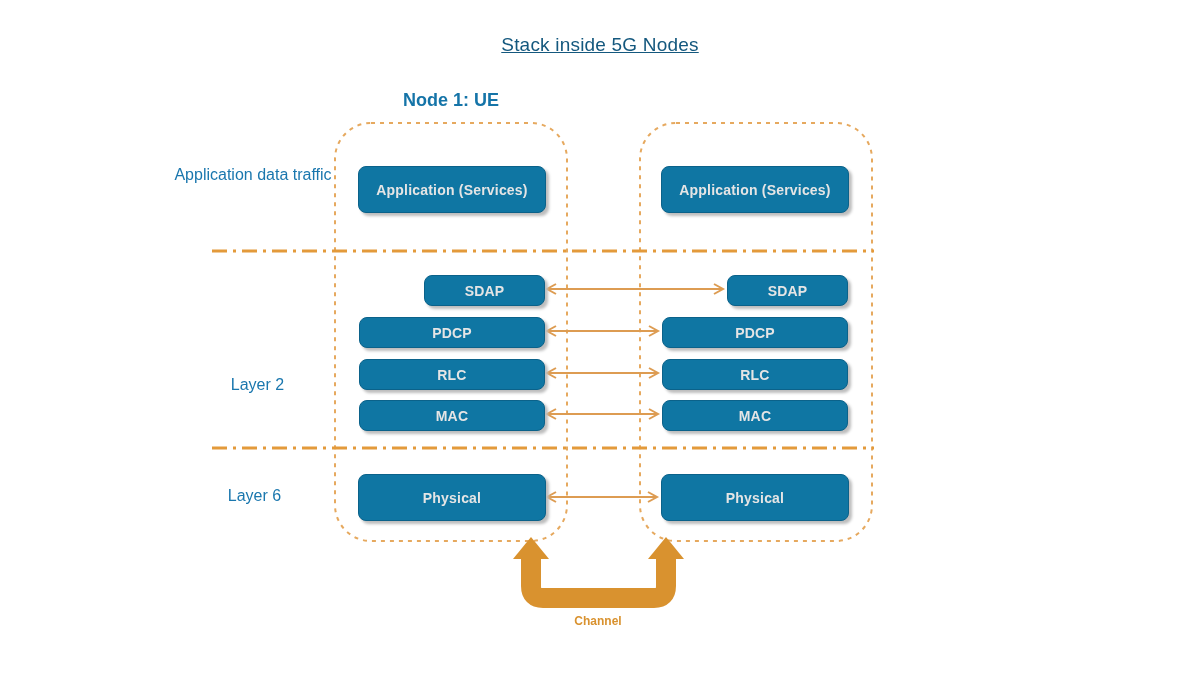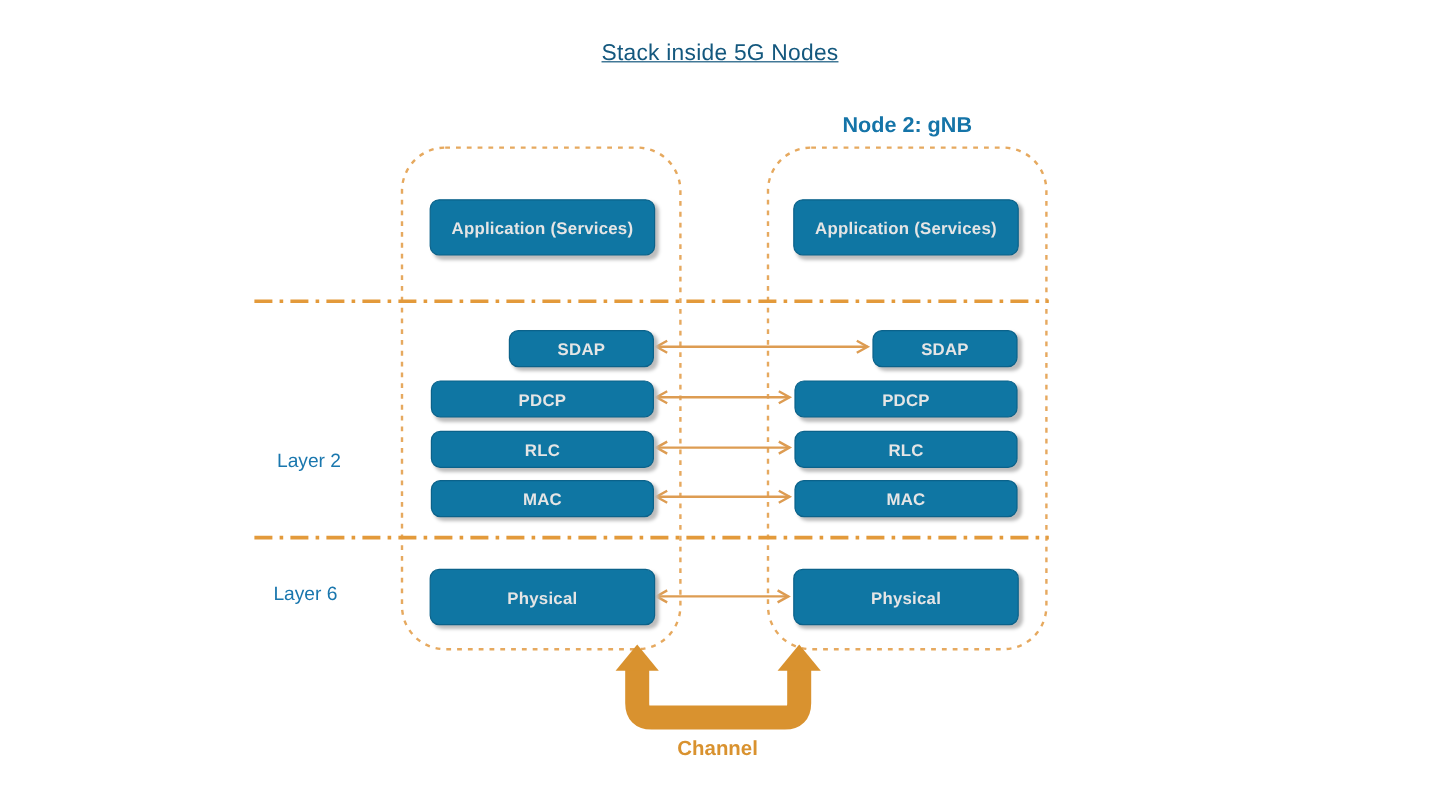--- a/index.html
+++ b/index.html
@@ -21,21 +21,21 @@
   }
   .box{
     position:absolute;display:flex;align-items:center;justify-content:center;
     background:#0F76A3;border:1px solid #0B628A;border-radius:8px;
     color:#e5e5e5;font-weight:bold;font-size:14px;
     box-shadow:3px 3px 3px #bdbdbd;
     letter-spacing:.2px;
   }
   .channel-label{
     position:absolute;left:498px;top:614px;width:200px;text-align:center;
-    font-size:17px;font-weight:bold;color:#D9922F;
+    font-size:12px;font-weight:bold;color:#D9922F;
   }
 </style>
 </head>
 <body>
 
 <div class="stage">
 
   <svg class="overlay" viewBox="0 0 1200 675" xmlns="http://www.w3.org/2000/svg">
 
     <rect x="335" y="123" width="232" height="418" rx="36" fill="none" stroke-width="2" stroke-dasharray="4 5" stroke="#E6A95F"></rect>
@@ -72,22 +72,23 @@
 
     <g>
       <path d="M 531 556 L 531 586 Q 531 598 543 598 L 654 598 Q 666 598 666 586 L 666 556" fill="none" stroke-width="20" stroke="#D9922F"></path>
       <polygon points="513,559 549,559 531,537" fill="#D9922F"></polygon>
       <polygon points="648,559 684,559 666,537" fill="#D9922F"></polygon>
     </g>
   </svg>
 
   <div class="title">Stack inside 5G Nodes</div>
 
-  <div class="node-header" style="left:640px;width:232px;top:94px">Node 2: gNB</div>
+  <div class="node-header" style="left:335px;width:232px;top:90px">Node 1: UE</div>
 
+  <div class="side-label" style="left:168px;width:170px;top:165px">Application data traffic</div>
   <div class="side-label" style="left:200px;width:115px;top:375px">Layer 2</div>
   <div class="side-label" style="left:197px;width:115px;top:486px">Layer 6</div>
 
   <div class="box" style="left:358px;top:166px;width:186px;height:45px">Application (Services)</div>
   <div class="box" style="left:424px;top:275px;width:119px;height:29px">SDAP</div>
   <div class="box" style="left:359px;top:317px;width:184px;height:29px">PDCP</div>
   <div class="box" style="left:359px;top:359px;width:184px;height:29px">RLC</div>
   <div class="box" style="left:359px;top:400px;width:184px;height:29px">MAC</div>
   <div class="box" style="left:358px;top:474px;width:186px;height:45px">Physical</div>
 

